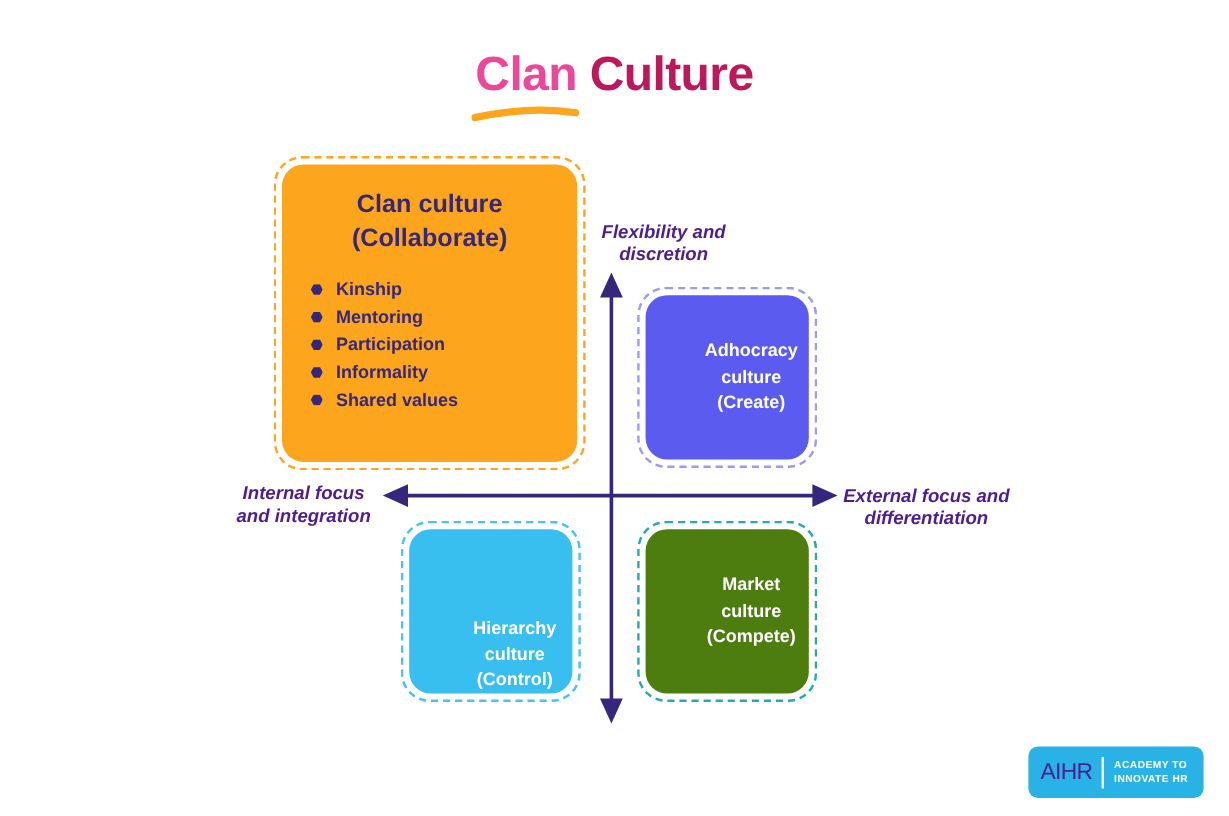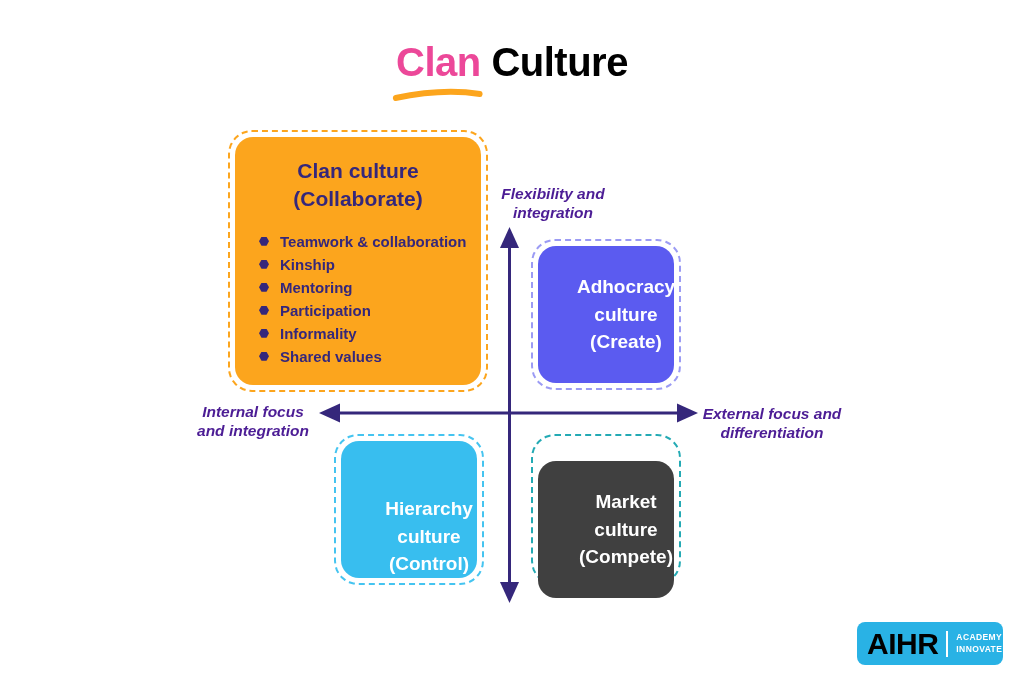--- a/index.html
+++ b/index.html
@@ -23,21 +23,21 @@
     text-align: center;
     font-size: 40px;
     font-weight: bold;
     letter-spacing: -0.5px;
   }
   .title .word-clan {
     position: relative;
     display: inline-block;
     color: #ec4899;
   }
-  .title .word-culture { color: #000000; }
+  .title .word-culture { color: #be185d; }
   .title .underline-swoosh {
     position: absolute;
     left: -4px;
     bottom: -16px;
     width: 108%;
     height: 14px;
   }
 
   
   .dashed-frame {
@@ -86,31 +86,31 @@
     clip-path: polygon(25% 0, 75% 0, 100% 50%, 75% 100%, 25% 100%, 0 50%);
     flex: 0 0 auto;
   }
 
   
   .small-label {
     justify-content: center;
     align-items: center;
     text-align: center;
     color: #ffffff;
-    font-size: 19px;
+    font-size: 15px;
     font-weight: bold;
     line-height: 1.45;
     padding-left: 40px;
   }
   .frame-adhocracy { left: 531px; top: 239px; width: 150px; height: 151px; border-color: #9B9BF4; }
   .box-adhocracy   { background: #5B5BF0; }
   .frame-hierarchy { left: 334px; top: 434px; width: 150px; height: 151px; border-color: #45C4F0; }
   .box-hierarchy   { background: #38BEEF; justify-content: flex-end; }
   .frame-market    { left: 531px; top: 434px; width: 150px; height: 151px; border-color: #23AAB4; }
-  .box-market      { background: #404040; margin-top: 20px; }
+  .box-market      { background: #4d7c0f; }
 
   
   .axes-svg {
     position: absolute;
     left: 0; top: 0;
     width: 1024px; height: 680px;
     pointer-events: none;
   }
   .axis-label {
     position: absolute;
@@ -134,23 +134,23 @@
     left: 857px; top: 622px;
     width: 146px; height: 43px;
     background: #29B2E5;
     border-radius: 8px;
     display: flex;
     align-items: center;
     padding: 0 10px;
     gap: 8px;
   }
   .logo-brand {
-    color: #000000;
-    font-size: 30px;
-    font-weight: bold;
+    color: #4c1d95;
+    font-size: 19px;
+    font-weight: normal;
     letter-spacing: -0.5px;
     line-height: 1;
   }
   .logo-divider {
     width: 2px;
     height: 26px;
     background: #ffffff;
     flex: 0 0 auto;
   }
   .logo-tagline {
@@ -189,24 +189,20 @@
 
   <div class="dashed-frame frame-clan">
     <div class="solid-box box-clan">
       <div class="clan-heading">
         <div>Clan culture</div>
         <div>(Collaborate)</div>
       </div>
       <ul class="clan-bullets">
         <li>
             <span class="hex-bullet"></span>
-            <span>Teamwork &amp; collaboration</span>
-          </li>
-        <li>
-            <span class="hex-bullet"></span>
             <span>Kinship</span>
           </li>
         <li>
             <span class="hex-bullet"></span>
             <span>Mentoring</span>
           </li>
         <li>
             <span class="hex-bullet"></span>
             <span>Participation</span>
           </li>
@@ -238,21 +234,21 @@
 
   <div class="dashed-frame frame-market">
     <div class="solid-box small-label box-market">
       <div>Market culture</div>
       <div>(Compete)</div>
     </div>
   </div>
 
   <div class="axis-label label-top">
     <div>Flexibility and</div>
-    <div>integration</div>
+    <div>discretion</div>
   </div>
   <div class="axis-label label-left">
     <div>Internal focus</div>
     <div>and integration</div>
   </div>
   <div class="axis-label label-right">
     <div>External focus and</div>
     <div>differentiation</div>
   </div>
 

